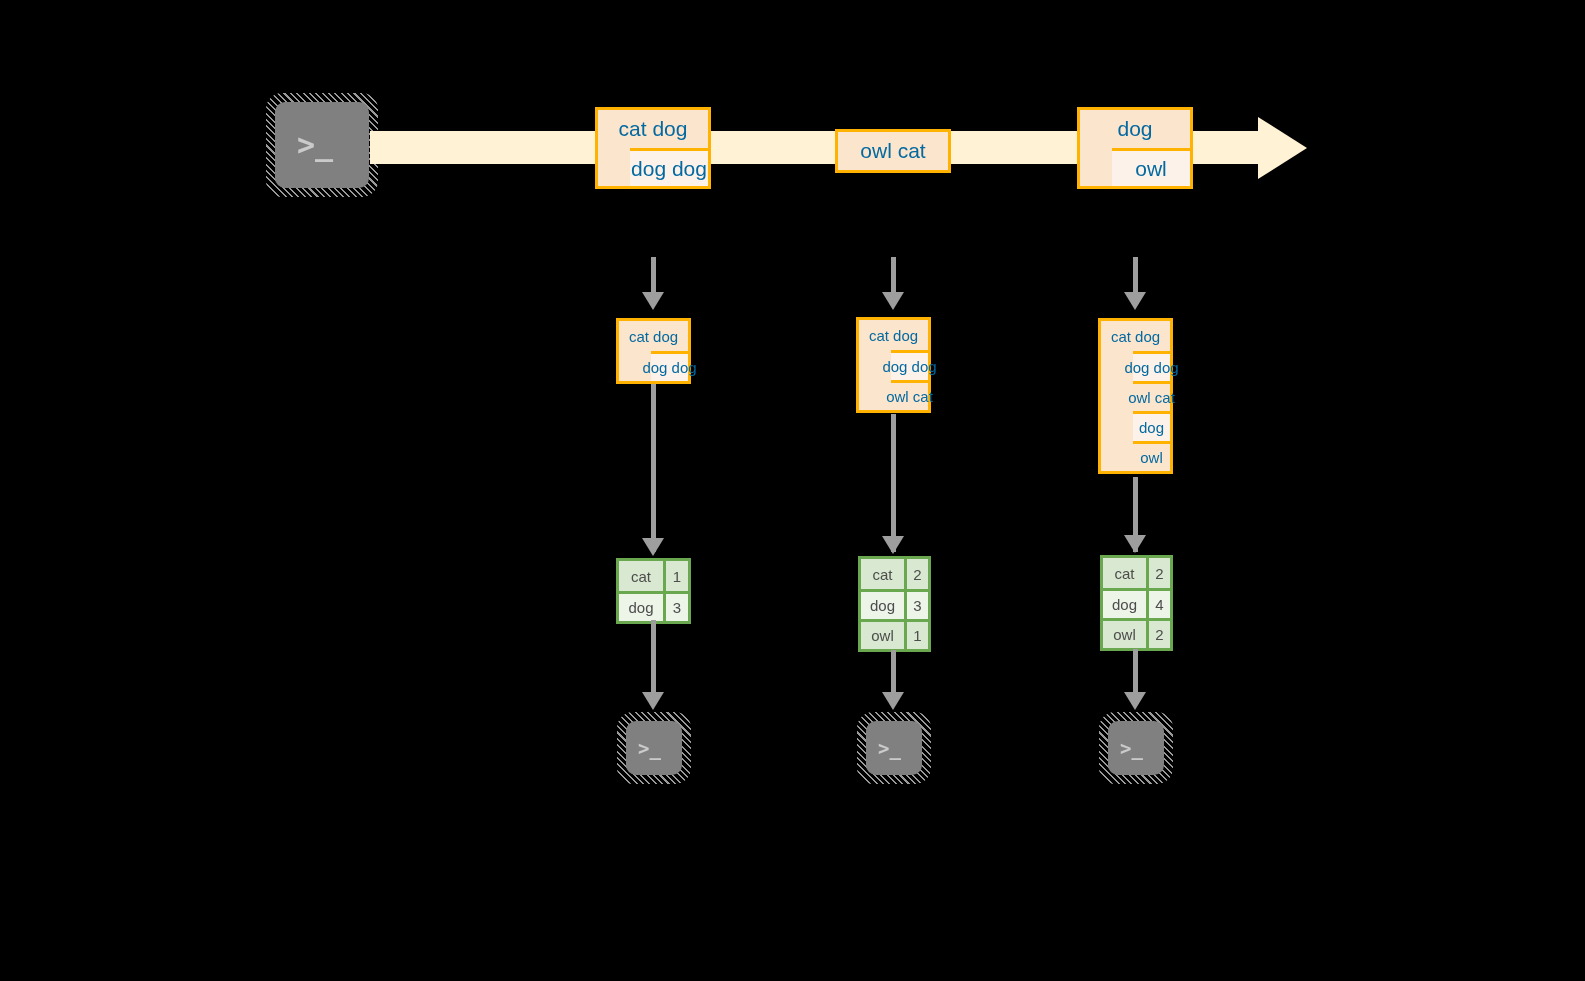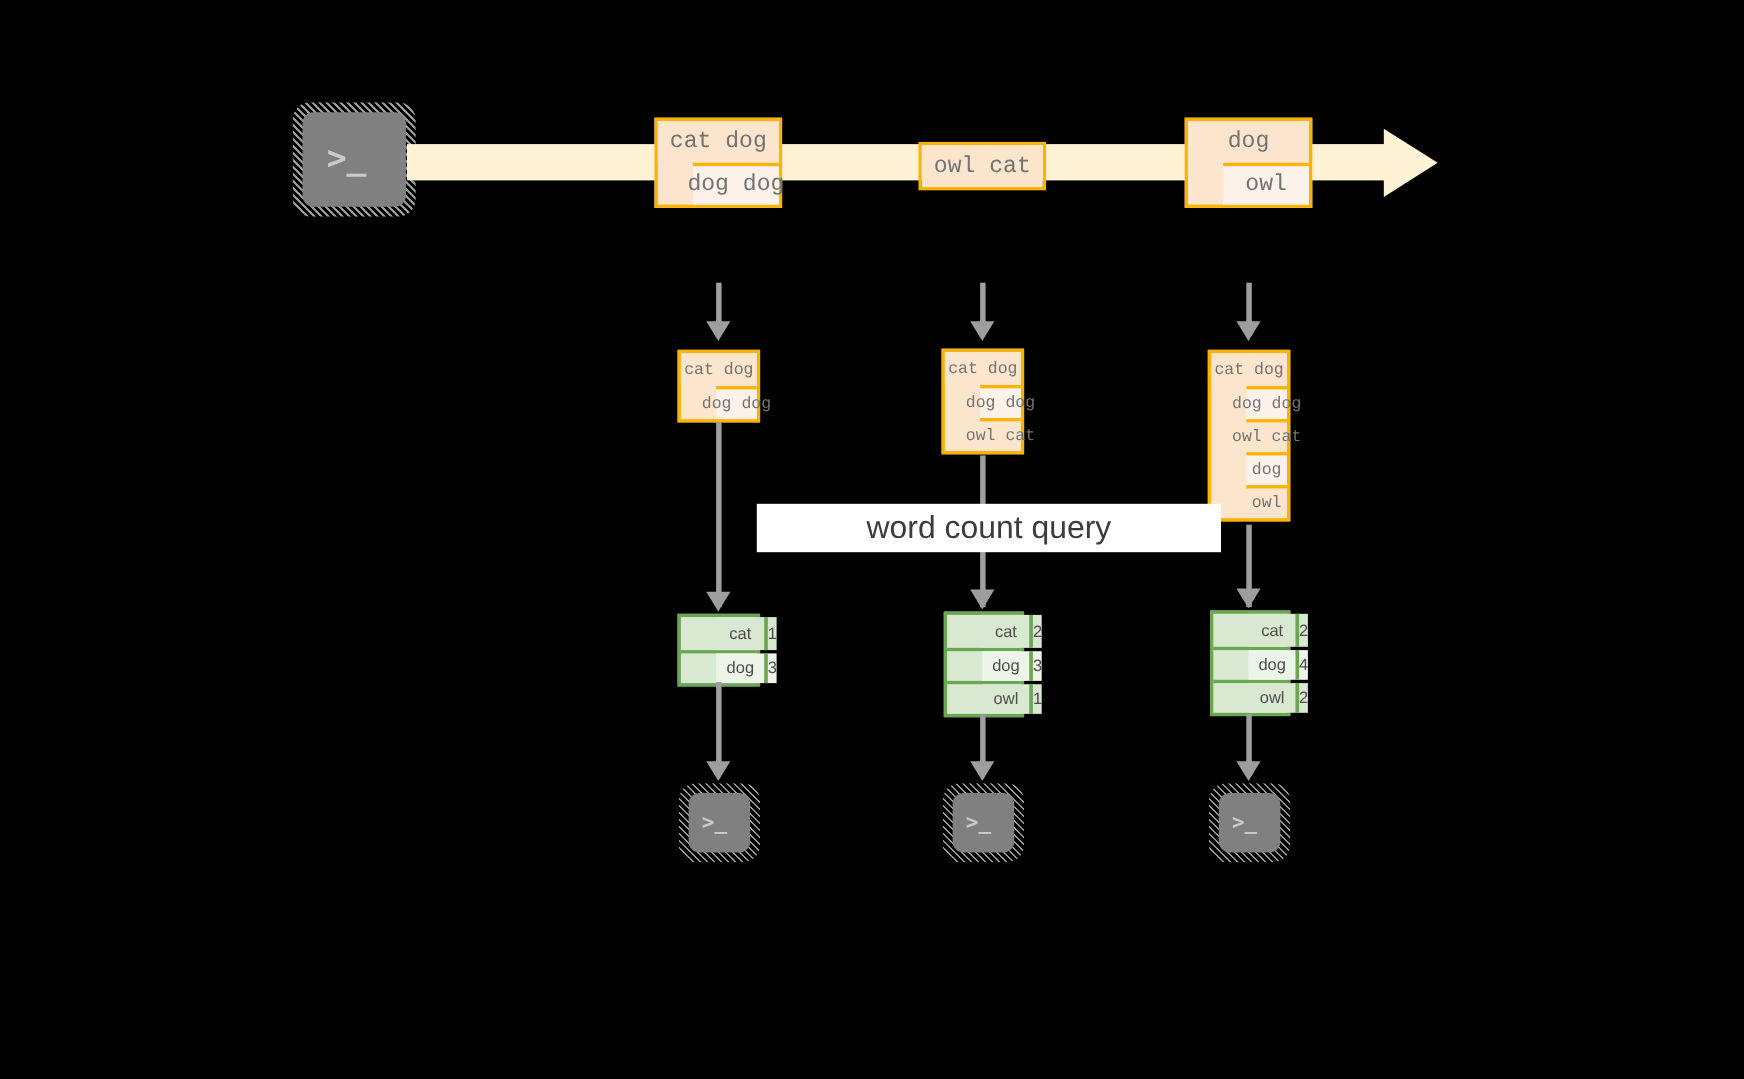--- a/index.html
+++ b/index.html
@@ -59,45 +59,43 @@
     position: absolute;
     border: 3px solid #FFB300;
     box-sizing: border-box;
     background: #FCE5CD;
   }
   .obox .row {
     box-sizing: border-box;
     display: flex;
     align-items: center;
     justify-content: center;
-    color: #737373;
+    color: #0369a1;
     white-space: nowrap;
     background: #FCE5CD;
-    font-family: Liberation Mono, monospace;
   }
   .obox .row.alt { background: #FDF2E9; }
   .obox .row + .row { border-top: 3px solid #FFB300; margin-left: 32px; }
 
   
   .obox.big .row { height: 38px; font-size: 21px; }
   
   .obox.small .row { height: 30px; font-size: 15px; }
 
   
   .gbox {
     position: absolute;
     border: 3px solid #6AA84F;
     box-sizing: border-box;
     background: #D9E8D0;
   }
   .gbox .grow {
     display: flex;
     box-sizing: border-box;
     height: 30px;
-    padding-left: 32px;
   }
   .gbox .grow + .grow { border-top: 3px solid #6AA84F; }
   .gbox .gcell {
     box-sizing: border-box;
     display: flex;
     align-items: center;
     justify-content: center;
     color: #4d4d4d;
     font-size: 15px;
     background: #D9E8D0;
@@ -264,15 +262,14 @@
 
   <div class="vline" style="left:1133px; top:649px; height:53px;"></div>
   <div class="vhead" style="left:1124px; top:692px;"></div>
 
   <div class="term-wrap" style="left:1099px; top:712px; width:74px; height:72px;">
     <div class="term-inner">
       <div class="term-glyph" style="left:12px; top:18px; font-size:19px;">&gt;_</div>
     </div>
   </div>
 
-  <div class="query-label" style="left:688px; top:458px; width:422px; height:44px;">word count query</div>
 
 </div>
 
 </body></html>

